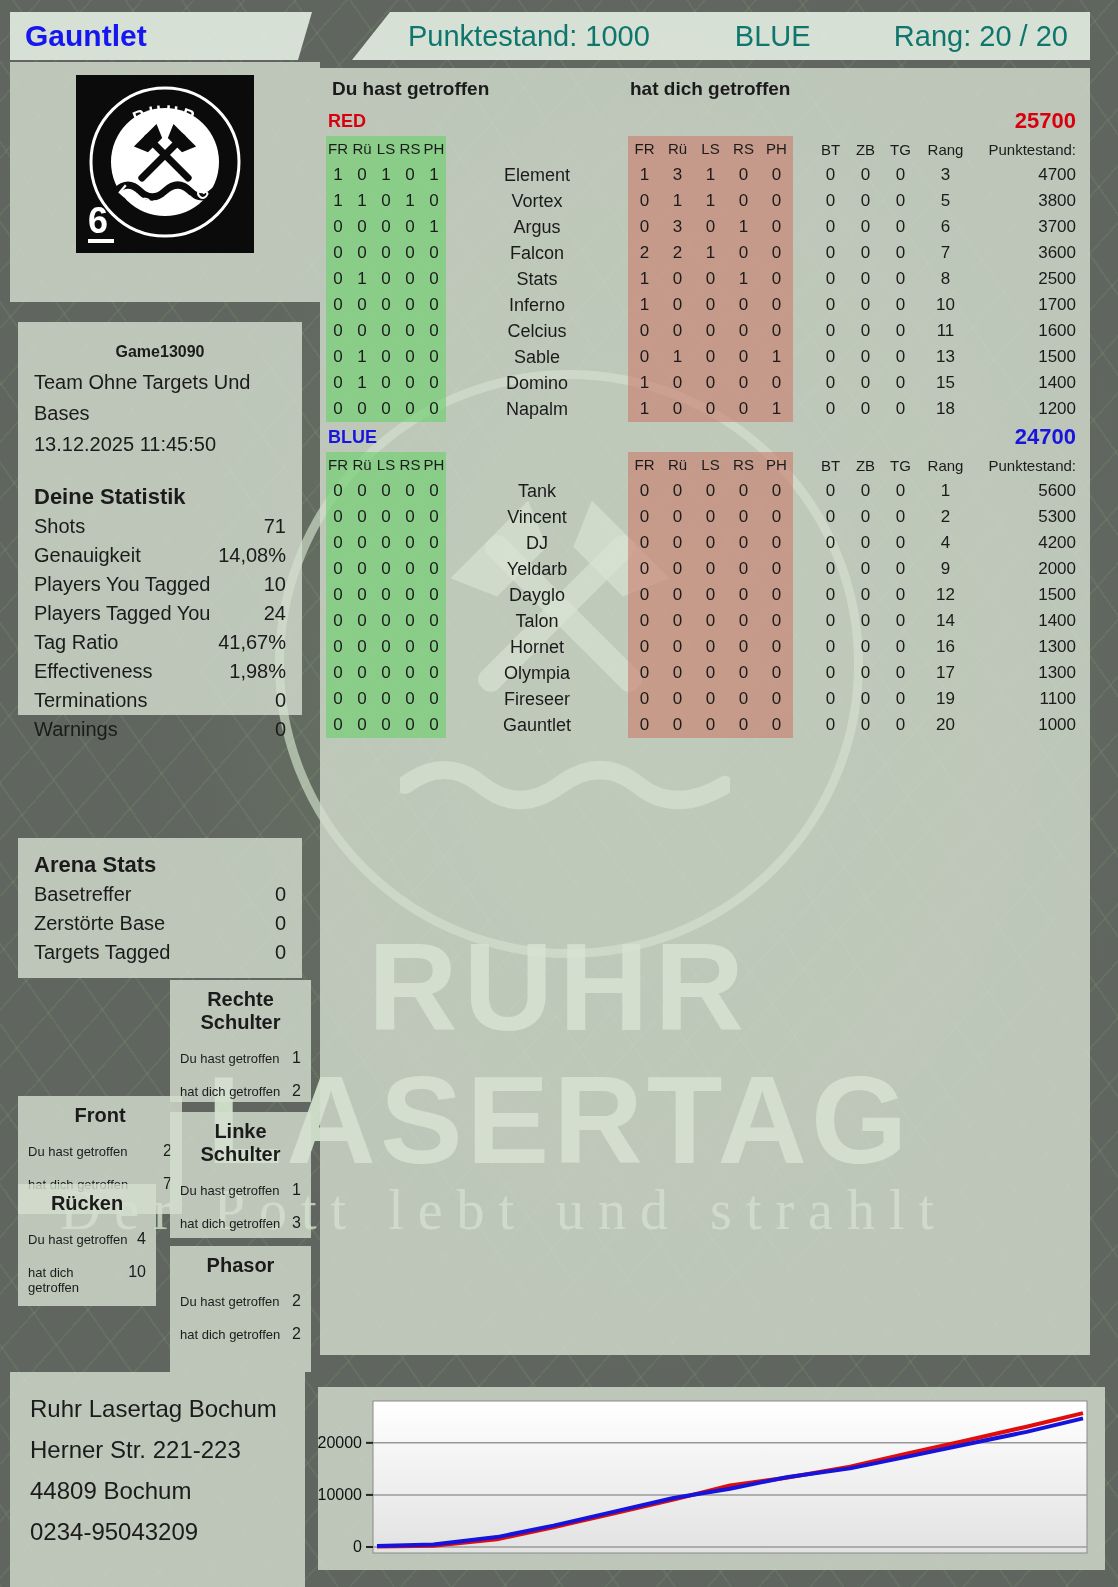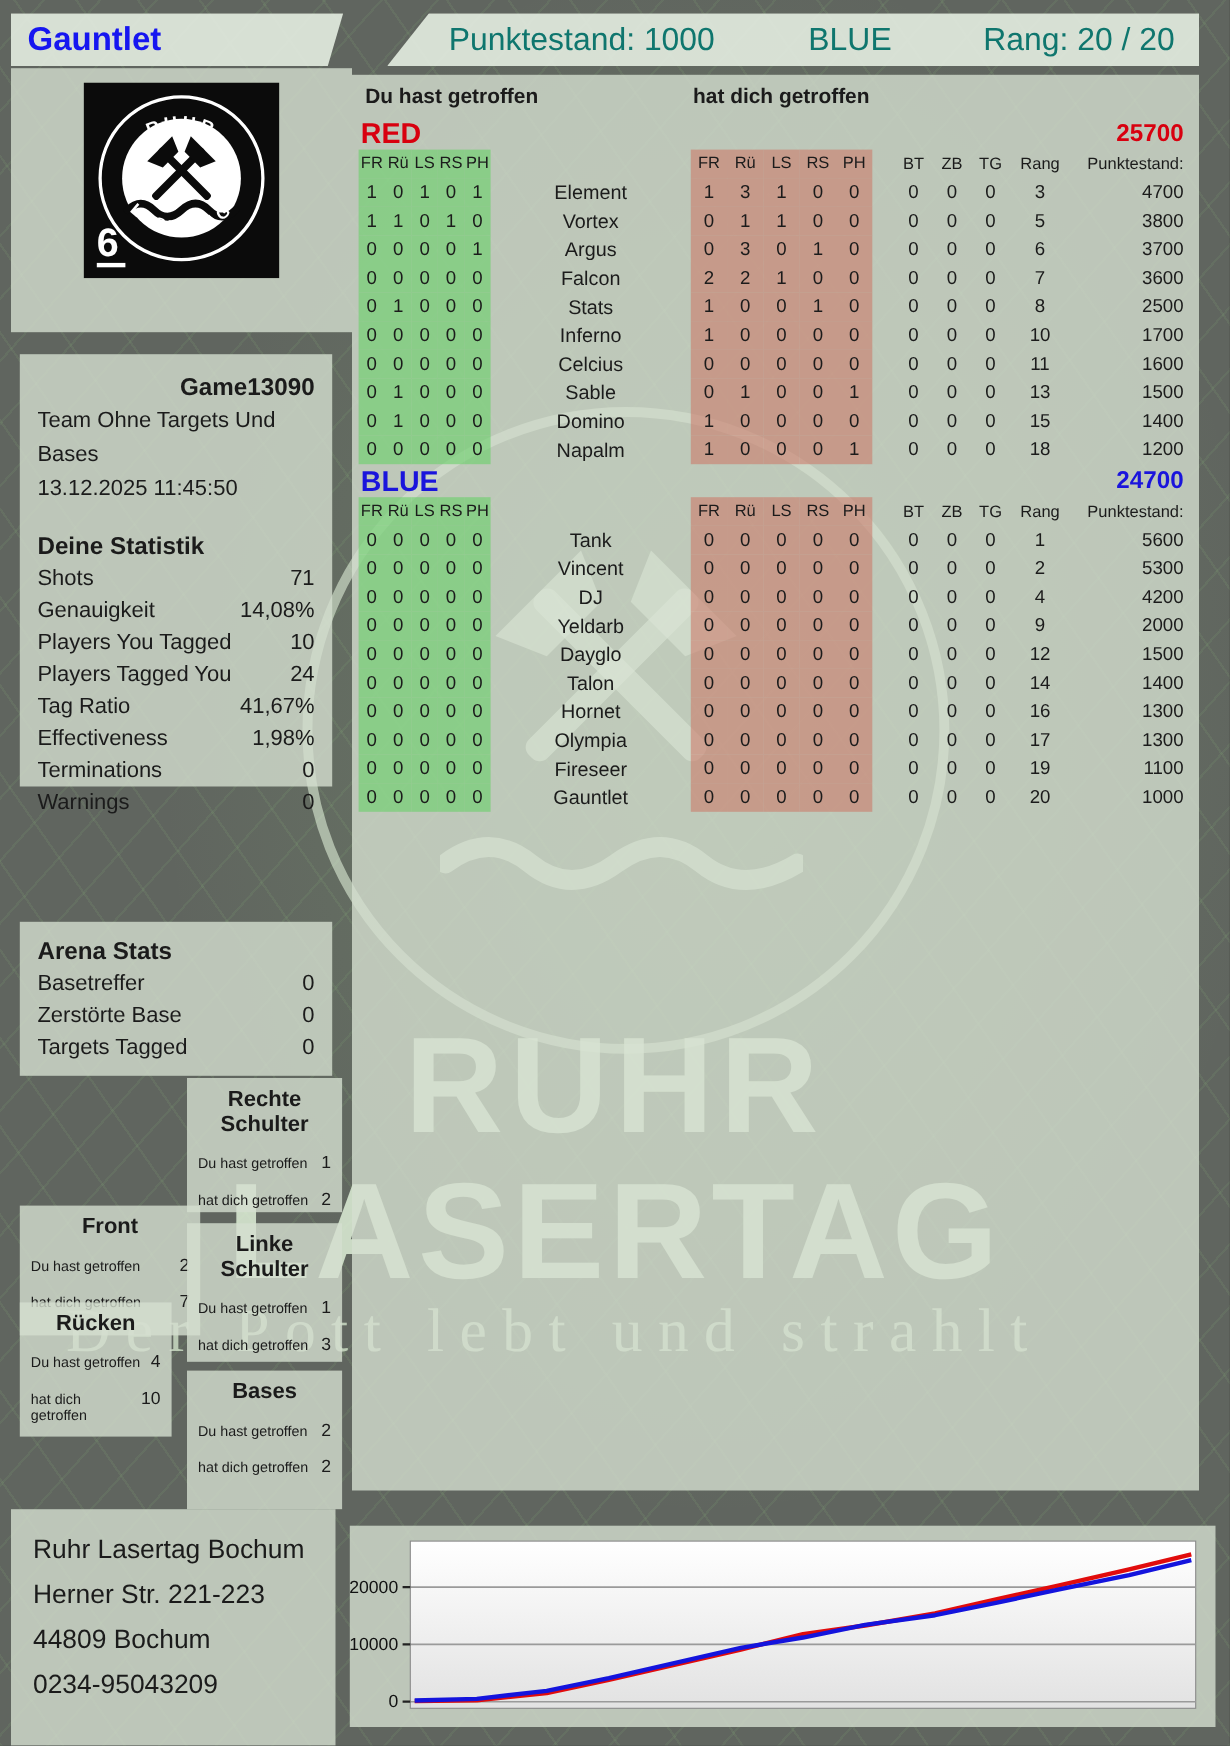--- a/index.html
+++ b/index.html
@@ -36,21 +36,21 @@
   .player-name{font-size:30px;font-weight:bold;color:#1616f0;}
   .hdr-text{font-size:29px;font-weight:normal;color:#0f766e;white-space:nowrap;}
   .hdr-team{margin-left:85px;}
   .hdr-rank{margin-left:auto;}
   .box-logo{left:10px;top:62px;width:310px;height:240px;}
   .logo-img{position:absolute;left:66px;top:13px;}
   .box-stats{left:18px;top:322px;width:284px;height:393px;padding:14px 16px;box-sizing:border-box;}
   .box-arena{left:18px;top:838px;width:284px;height:140px;padding:12px 16px;box-sizing:border-box;}
   .stat-title{font-size:22px;font-weight:bold;line-height:30px;}
   .stat-row{display:flex;justify-content:space-between;font-size:20px;line-height:29px;align-items:center;}
-  .game-head{display:flex;justify-content:flex-end;font-size:22px;font-weight:bold;line-height:31px;}
+  .game-head{display:flex;justify-content:center;font-size:16px;font-weight:bold;line-height:31px;}
   .game-line{font-size:20px;line-height:31px;}
   .stats-gap{height:22px;}
   
   .bp{padding:6px 10px;box-sizing:border-box;}
   .box-front{left:18px;top:1096px;width:164px;height:118px;}
   .box-ruecken{left:18px;top:1184px;width:138px;height:122px;}
   .box-rechte{left:170px;top:980px;width:141px;height:122px;}
   .box-linke{left:170px;top:1112px;width:141px;height:126px;}
   .box-phasor{left:170px;top:1246px;width:141px;height:126px;}
   .bp-title{text-align:center;font-size:20px;font-weight:bold;margin-top:2px;}
@@ -60,21 +60,21 @@
   
   .box-address{left:10px;top:1372px;width:295px;height:215px;padding:16px 20px;box-sizing:border-box;}
   .addr-line{font-size:24px;line-height:41px;white-space:nowrap;}
   .box-chart{left:318px;top:1387px;width:787px;height:183px;}
   
   .box-main{left:320px;top:68px;width:770px;height:1287px;box-sizing:border-box;padding:10px 14px 0 6px;}
   .col-heads{position:relative;height:28px;}
   .col-head{position:absolute;top:0;font-size:19px;font-weight:bold;}
   .ch-left{left:6px;} .ch-right{left:304px;}
   .team-head{display:flex;justify-content:space-between;align-items:center;height:30px;}
-  .team-name{font-size:26px;font-weight:bold;padding-left:2px;}
+  .team-name{font-size:18px;font-weight:bold;padding-left:2px;}
   .team-total{font-size:22px;font-weight:bold;}
   .hitrow{display:grid;grid-template-columns:24px 24px 24px 24px 24px 182px 33px 33px 33px 33px 33px 20px 35px 35px 35px 55px 1fr;
           align-items:center;height:26px;font-size:17px;}
   .hitrow.hhead{font-size:15px;}
   .hc{text-align:center;}
   .you-bg{background:rgba(106,208,106,0.62);height:26px;line-height:26px;}
   .them-bg{background:rgba(203,123,106,0.60);height:26px;line-height:26px;}
   .name-c{text-align:center;font-size:18px;}
   .score-c{text-align:right;white-space:nowrap;}
   .txt-red{color:#d8000f;} .txt-blue{color:#1a14dc;}
@@ -246,21 +246,21 @@
       <div class="bp-row">
         <span class="bp-label">Du hast getroffen</span>
         <span class="bp-val">1</span>
       </div>
       <div class="bp-row">
         <span class="bp-label">hat dich getroffen</span>
         <span class="bp-val">3</span>
       </div>
     </div>
 <div class="panel bp box-phasor">
-      <div class="bp-title">Bases</div>
+      <div class="bp-title">Phasor</div>
       <div class="bp-row">
         <span class="bp-label">Du hast getroffen</span>
         <span class="bp-val">2</span>
       </div>
       <div class="bp-row">
         <span class="bp-label">hat dich getroffen</span>
         <span class="bp-val">2</span>
       </div>
     </div>
 

